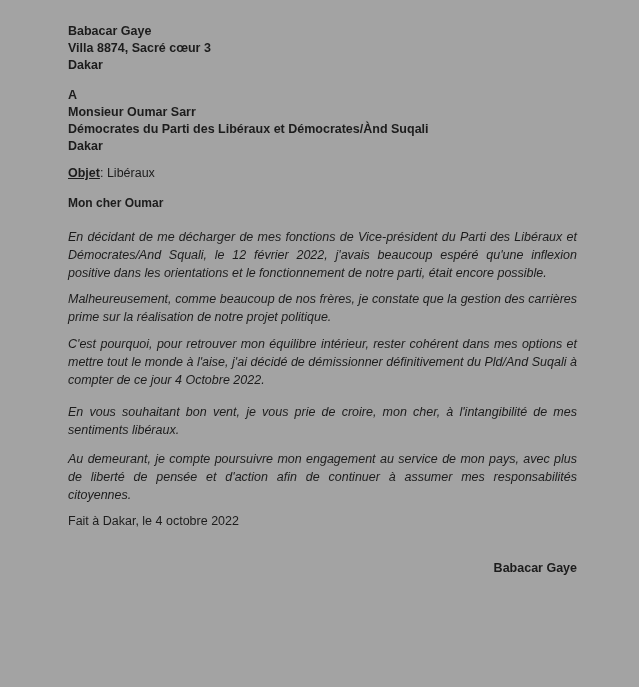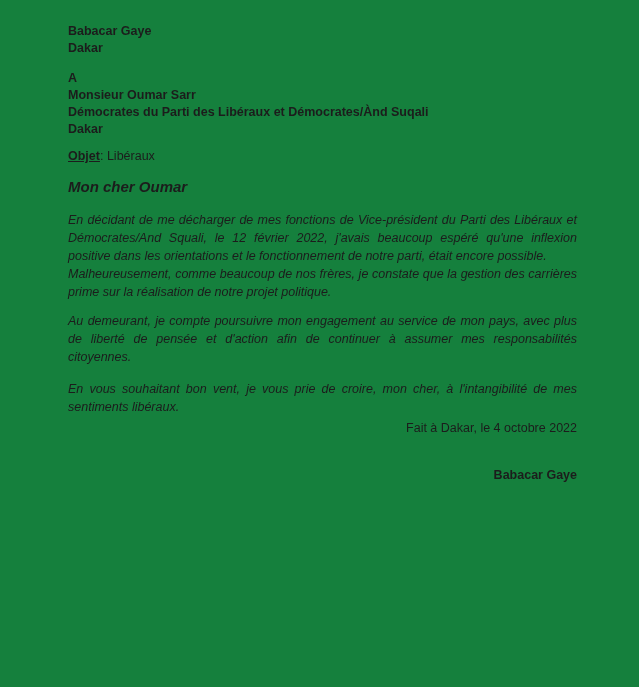--- a/index.html
+++ b/index.html
@@ -9,71 +9,73 @@
     background: #ffffff;
     color: #1c1c1c;
     font-family: "Liberation Sans", sans-serif;
     overflow: hidden;
   }
   .page {
     box-sizing: border-box;
     width: 639px;
     height: 687px;
     padding: 23px 62px 0 68px;
-    background: #15803d;
+    background: #a3a3a3;
   }
   .blk { font-size: 12.5px; line-height: 17px; }
   .bold { font-weight: 700; }
   .underline { text-decoration: underline; text-align: right; }
   .marker     { margin-top: 13px; font-size: 12.5px; line-height: 17px; }
   .recipient  { margin-top: 0; }
   .subject    { margin-top: 10px; font-size: 12.5px; line-height: 17px; }
-  .greeting   { margin-top: 13px; font-size: 15px; line-height: 17px; font-style: italic; }
+  .greeting   { margin-top: 13px; font-size: 12px; line-height: 17px; }
   .para {
     margin: 0;
     font-size: 12.5px;
     line-height: 18px;
     text-align: justify;
     font-style: italic;
   }
   .p1 { margin-top: 16px; }
-  .p2 { }
+  .p2 { margin-top: 8px; }
   .p3 { margin-top: 9px; }
   .p4 { margin-top: 11px; }
   .p5 { margin-top: 14px; }
-  .dateline  { margin-top: 4px;  text-align: right; font-size: 12.5px; line-height: 17px; }
+  .dateline  { margin-top: 9px;  font-size: 12.5px; line-height: 17px; }
   .signature { margin-top: 30px; text-align: right; font-size: 12.5px; line-height: 17px; }
 </style>
 </head>
 <body>
 
 <div class="page">
 
   <div class="blk bold">
     <div>Babacar Gaye</div>
+    <div>Villa 8874, Sacré cœur 3</div>
     <div>Dakar</div>
   </div>
 
   <div class="marker bold">A</div>
 
   <div class="blk bold recipient">
     <div>Monsieur Oumar Sarr</div>
     <div>Démocrates du Parti des Libéraux et Démocrates/Ànd Suqali</div>
     <div>Dakar</div>
   </div>
 
   <div class="subject">
     <span class="bold underline">Objet</span><span>:</span>
     <span>Libéraux</span>
   </div>
 
   <div class="greeting bold">Mon cher Oumar</div>
 
   <p class="para p1">En décidant de me décharger de mes fonctions de Vice-président du Parti des Libéraux et Démocrates/And Squali, le 12 février 2022, j'avais beaucoup espéré qu'une inflexion positive dans les orientations et le fonctionnement de notre parti, était encore possible.</p>
   <p class="para p2">Malheureusement, comme beaucoup de nos frères, je constate que la gestion des carrières prime sur la réalisation de notre projet politique.</p>
+  <p class="para p3">C'est pourquoi, pour retrouver mon équilibre intérieur, rester cohérent dans mes options et mettre tout le monde à l'aise, j'ai décidé de démissionner définitivement du Pld/And Suqali à compter de ce jour 4 Octobre 2022.</p>
+  <p class="para p5">En vous souhaitant bon vent, je vous prie de croire, mon cher, à l'intangibilité de mes sentiments libéraux.</p>
   <p class="para p4">Au demeurant, je compte poursuivre mon engagement au service de mon pays, avec plus de liberté de pensée et d'action afin de continuer à assumer mes responsabilités citoyennes.</p>
-  <p class="para p5">En vous souhaitant bon vent, je vous prie de croire, mon cher, à l'intangibilité de mes sentiments libéraux.</p>
 
   <div class="dateline">Fait à Dakar, le 4 octobre 2022</div>
 
   <div class="signature bold">Babacar Gaye</div>
 
 </div>
 
 </body></html>

